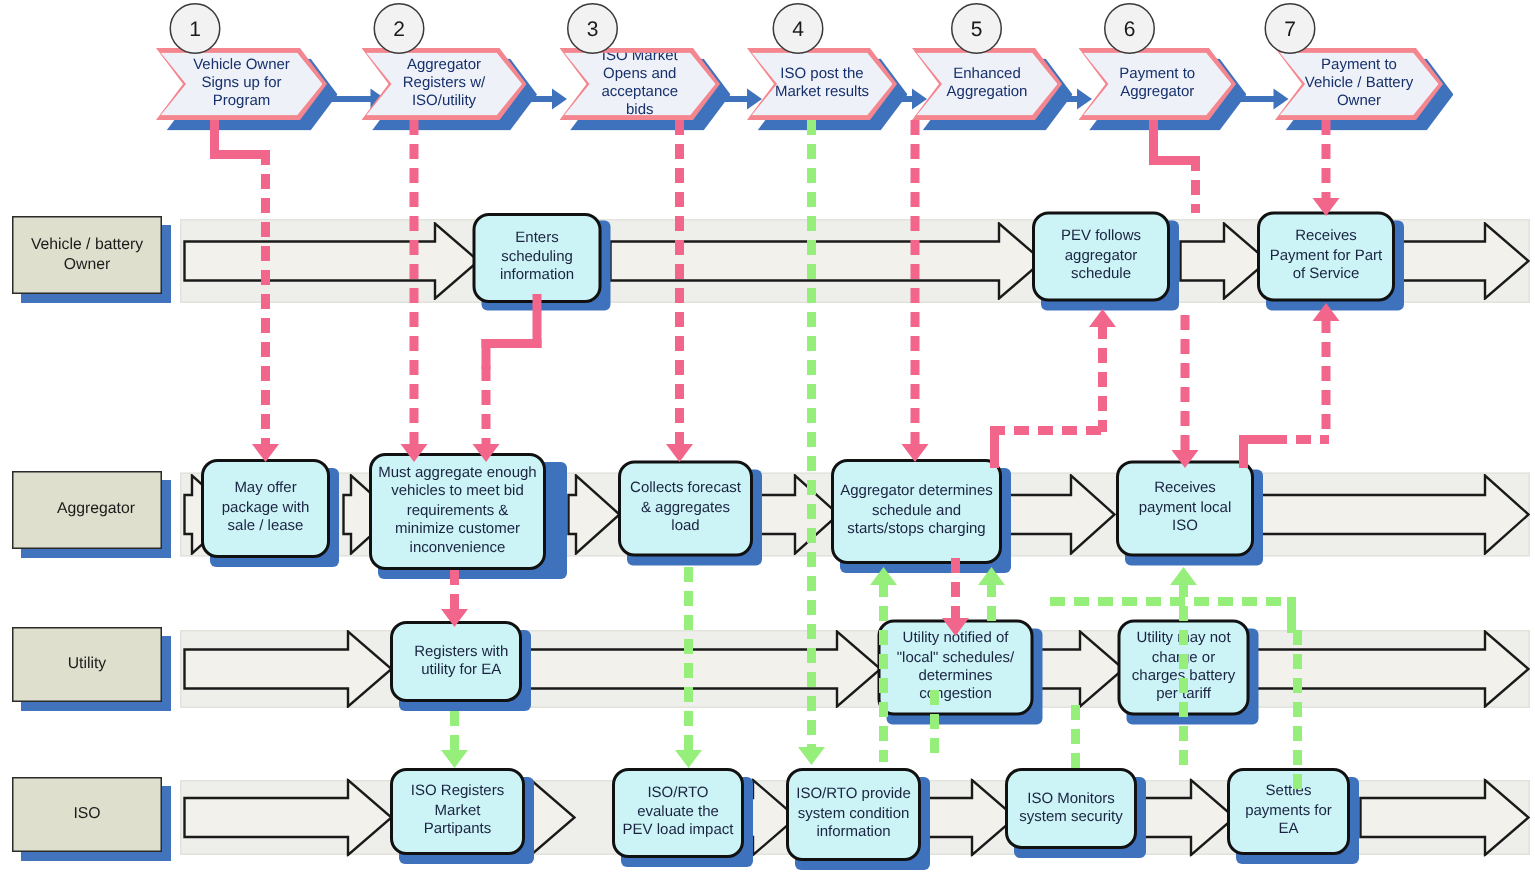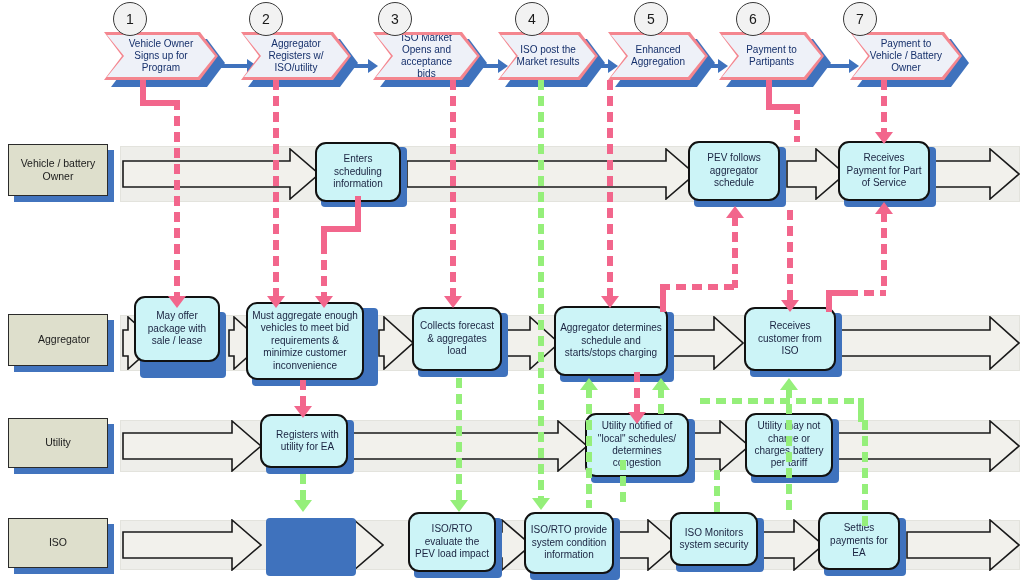--- a/index.html
+++ b/index.html
@@ -337,21 +337,21 @@
   <div class="step-num" style="left:515px; top:2px;">4</div>
 
   <div class="step-shadow" style="left:615px; top:39px; width:100px; height:48px;"></div>
   <div class="step" style="left:608px; top:32px; width:100px; height:48px;">
     <div class="step-inner">Enhanced Aggregation</div>
   </div>
   <div class="step-num" style="left:634px; top:2px;">5</div>
 
   <div class="step-shadow" style="left:726px; top:39px; width:105px; height:48px;"></div>
   <div class="step" style="left:719px; top:32px; width:105px; height:48px;">
-    <div class="step-inner">Payment to Partipants</div>
+    <div class="step-inner">Payment to Aggregator</div>
   </div>
   <div class="step-num" style="left:736px; top:2px;">6</div>
 
   <div class="step-shadow" style="left:857px; top:39px; width:112px; height:48px;"></div>
   <div class="step" style="left:850px; top:32px; width:112px; height:48px;">
     <div class="step-inner">Payment to Vehicle / Battery Owner</div>
   </div>
   <div class="step-num" style="left:843px; top:2px;">7</div>
 
   <div class="dash-solid-v pink" style="left:140px; top:80px; height:26px;"></div>
@@ -431,44 +431,45 @@
   <div class="act-shadow" style="left:321px; top:147px; width:86px; height:60px;"></div>
   <div class="act" style="left:315px; top:142px; width:86px; height:60px;">Enters scheduling information</div>
 
   <div class="act-shadow" style="left:694px; top:147px; width:92px; height:60px;"></div>
   <div class="act" style="left:688px; top:141px; width:92px; height:60px;">PEV follows aggregator schedule</div>
 
   <div class="act-shadow" style="left:844px; top:147px; width:92px; height:60px;"></div>
   <div class="act" style="left:838px; top:141px; width:92px; height:60px;">Receives Payment for Part of Service</div>
 
   <div class="act-shadow" style="left:140px; top:312px; width:86px; height:66px;"></div>
-  <div class="act" style="left:134px; top:296px; width:86px; height:66px;">May offer package with sale / lease</div>
+  <div class="act" style="left:134px; top:306px; width:86px; height:66px;">May offer package with sale / lease</div>
 
   <div class="act-shadow" style="left:252px; top:308px; width:126px; height:78px;"></div>
   <div class="act" style="left:246px; top:302px; width:118px; height:78px;">Must aggregate enough vehicles to meet bid requirements &amp; minimize customer inconvenience</div>
 
   <div class="act-shadow" style="left:418px; top:313px; width:90px; height:64px;"></div>
   <div class="act" style="left:412px; top:307px; width:90px; height:64px;">Collects forecast &amp; aggregates load</div>
 
   <div class="act-shadow" style="left:560px; top:312px; width:114px; height:70px;"></div>
   <div class="act" style="left:554px; top:306px; width:114px; height:70px;">Aggregator determines schedule and starts/stops charging</div>
 
   <div class="act-shadow" style="left:750px; top:313px; width:92px; height:64px;"></div>
-  <div class="act" style="left:744px; top:307px; width:92px; height:64px;">Receives customer from ISO</div>
+  <div class="act" style="left:744px; top:307px; width:92px; height:64px;">Receives payment local ISO</div>
 
   <div class="act-shadow" style="left:266px; top:420px; width:88px; height:54px;"></div>
   <div class="act" style="left:260px; top:414px; width:88px; height:54px;padding-left:11px;">Registers with utility for EA</div>
 
   <div class="act-shadow" style="left:591px; top:419px; width:104px; height:64px;"></div>
   <div class="act" style="left:585px; top:413px; width:104px; height:64px;">Utility notified of "local" schedules/ determines congestion</div>
 
   <div class="act-shadow" style="left:751px; top:419px; width:88px; height:64px;"></div>
   <div class="act" style="left:745px; top:413px; width:88px; height:64px;">Utility may not charge or charges battery per tariff</div>
 
   <div class="act-shadow" style="left:266px; top:518px; width:90px; height:58px;"></div>
+  <div class="act" style="left:260px; top:512px; width:90px; height:58px;">ISO Registers Market Partipants</div>
 
   <div class="act-shadow" style="left:414px; top:518px; width:88px; height:60px;"></div>
   <div class="act" style="left:408px; top:512px; width:88px; height:60px;">ISO/RTO evaluate the PEV load impact</div>
 
   <div class="act-shadow" style="left:530px; top:518px; width:90px; height:62px;"></div>
   <div class="act" style="left:524px; top:512px; width:90px; height:62px;">ISO/RTO provide system condition information</div>
 
   <div class="act-shadow" style="left:676px; top:518px; width:88px; height:54px;"></div>
   <div class="act" style="left:670px; top:512px; width:88px; height:54px;">ISO Monitors system security</div>
 

